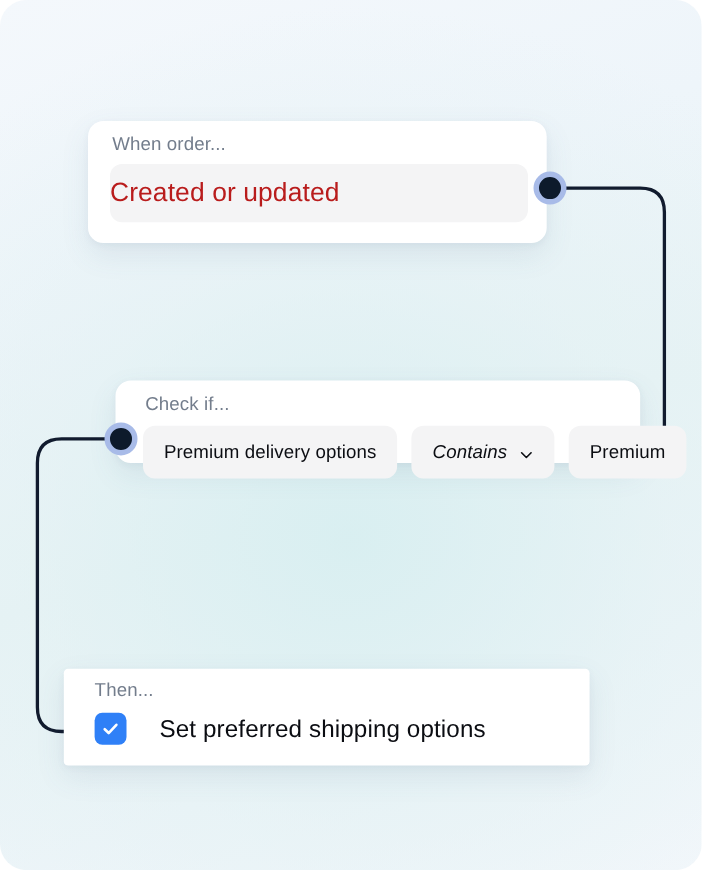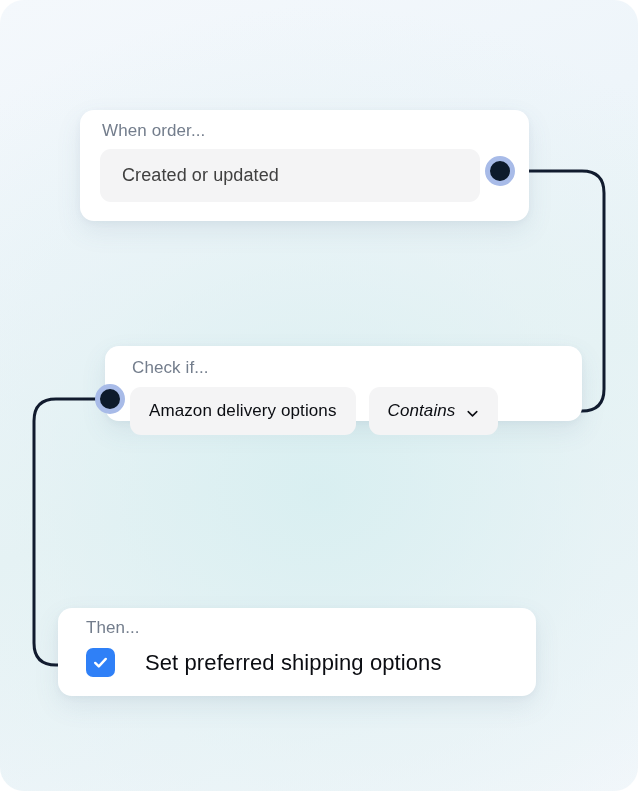--- a/index.html
+++ b/index.html
@@ -55,42 +55,40 @@
     letter-spacing: 0.1px;
   }
 
   
   #card-trigger {
     left: 80px;
     top: 110px;
     width: 417px;
     height: 111px;
     border-radius: 14px;
-    padding-left: 32px;
   }
   #card-trigger .card-label {
     position: absolute;
     left: 22px;
     top: 11px;
   }
   .field-box {
     position: absolute;
     left: 20px;
     top: 39px;
     width: 380px;
     height: 53px;
     background: #f4f4f5;
     border-radius: 11px;
     display: flex;
     align-items: center;
   }
   .field-value {
-    margin-left: 22px;
-    font-size: 18px;
-    color: #404040;
+    font-size: 24px;
+    color: #b91c1c;
     letter-spacing: 0.1px;
   }
 
   
   #card-condition {
     left: 105px;
     top: 346px;
     width: 477px;
     height: 75px;
     border-radius: 14px;
@@ -130,21 +128,21 @@
     height: 13px;
     flex: 0 0 auto;
   }
 
   
   #card-action {
     left: 58px;
     top: 608px;
     width: 478px;
     height: 88px;
-    border-radius: 14px;
+    border-radius: 4px;
   }
   #card-action .card-label {
     position: absolute;
     left: 28px;
     top: 10px;
   }
   .action-row {
     position: absolute;
     left: 28px;
     top: 40px;
@@ -199,32 +197,35 @@
     <div class="field-box">
       <span class="field-value">Created or updated</span>
     </div>
   </div>
 
   <div class="card" id="card-condition">
     <div class="card-label">Check if...</div>
 
     <div class="chip-row">
       <div class="chip">
-        <span>Amazon delivery options</span>
+        <span>Premium delivery options</span>
       </div>
 
       <div class="chip with-caret">
         <span>Contains</span>
         <span class="caret">
           <svg width="13" height="13" viewBox="0 0 13 13">
             <path d="M2.2 4.6 L6.5 8.9 L10.8 4.6" fill="none" stroke="#0b0d12" stroke-width="1.5" stroke-linecap="round" stroke-linejoin="round"></path>
           </svg>
         </span>
       </div>
 
+      <div class="chip">
+        <span>Premium</span>
+      </div>
     </div>
   </div>
 
   <div class="card" id="card-action">
     <div class="card-label">Then...</div>
 
     <div class="action-row">
       <div class="checkbox">
         <svg width="19" height="19" viewBox="0 0 19 19">
           <path d="M4.2 9.9 L7.8 13.4 L14.8 5.9" fill="none" stroke="#ffffff" stroke-width="2.4" stroke-linecap="round" stroke-linejoin="round"></path>

